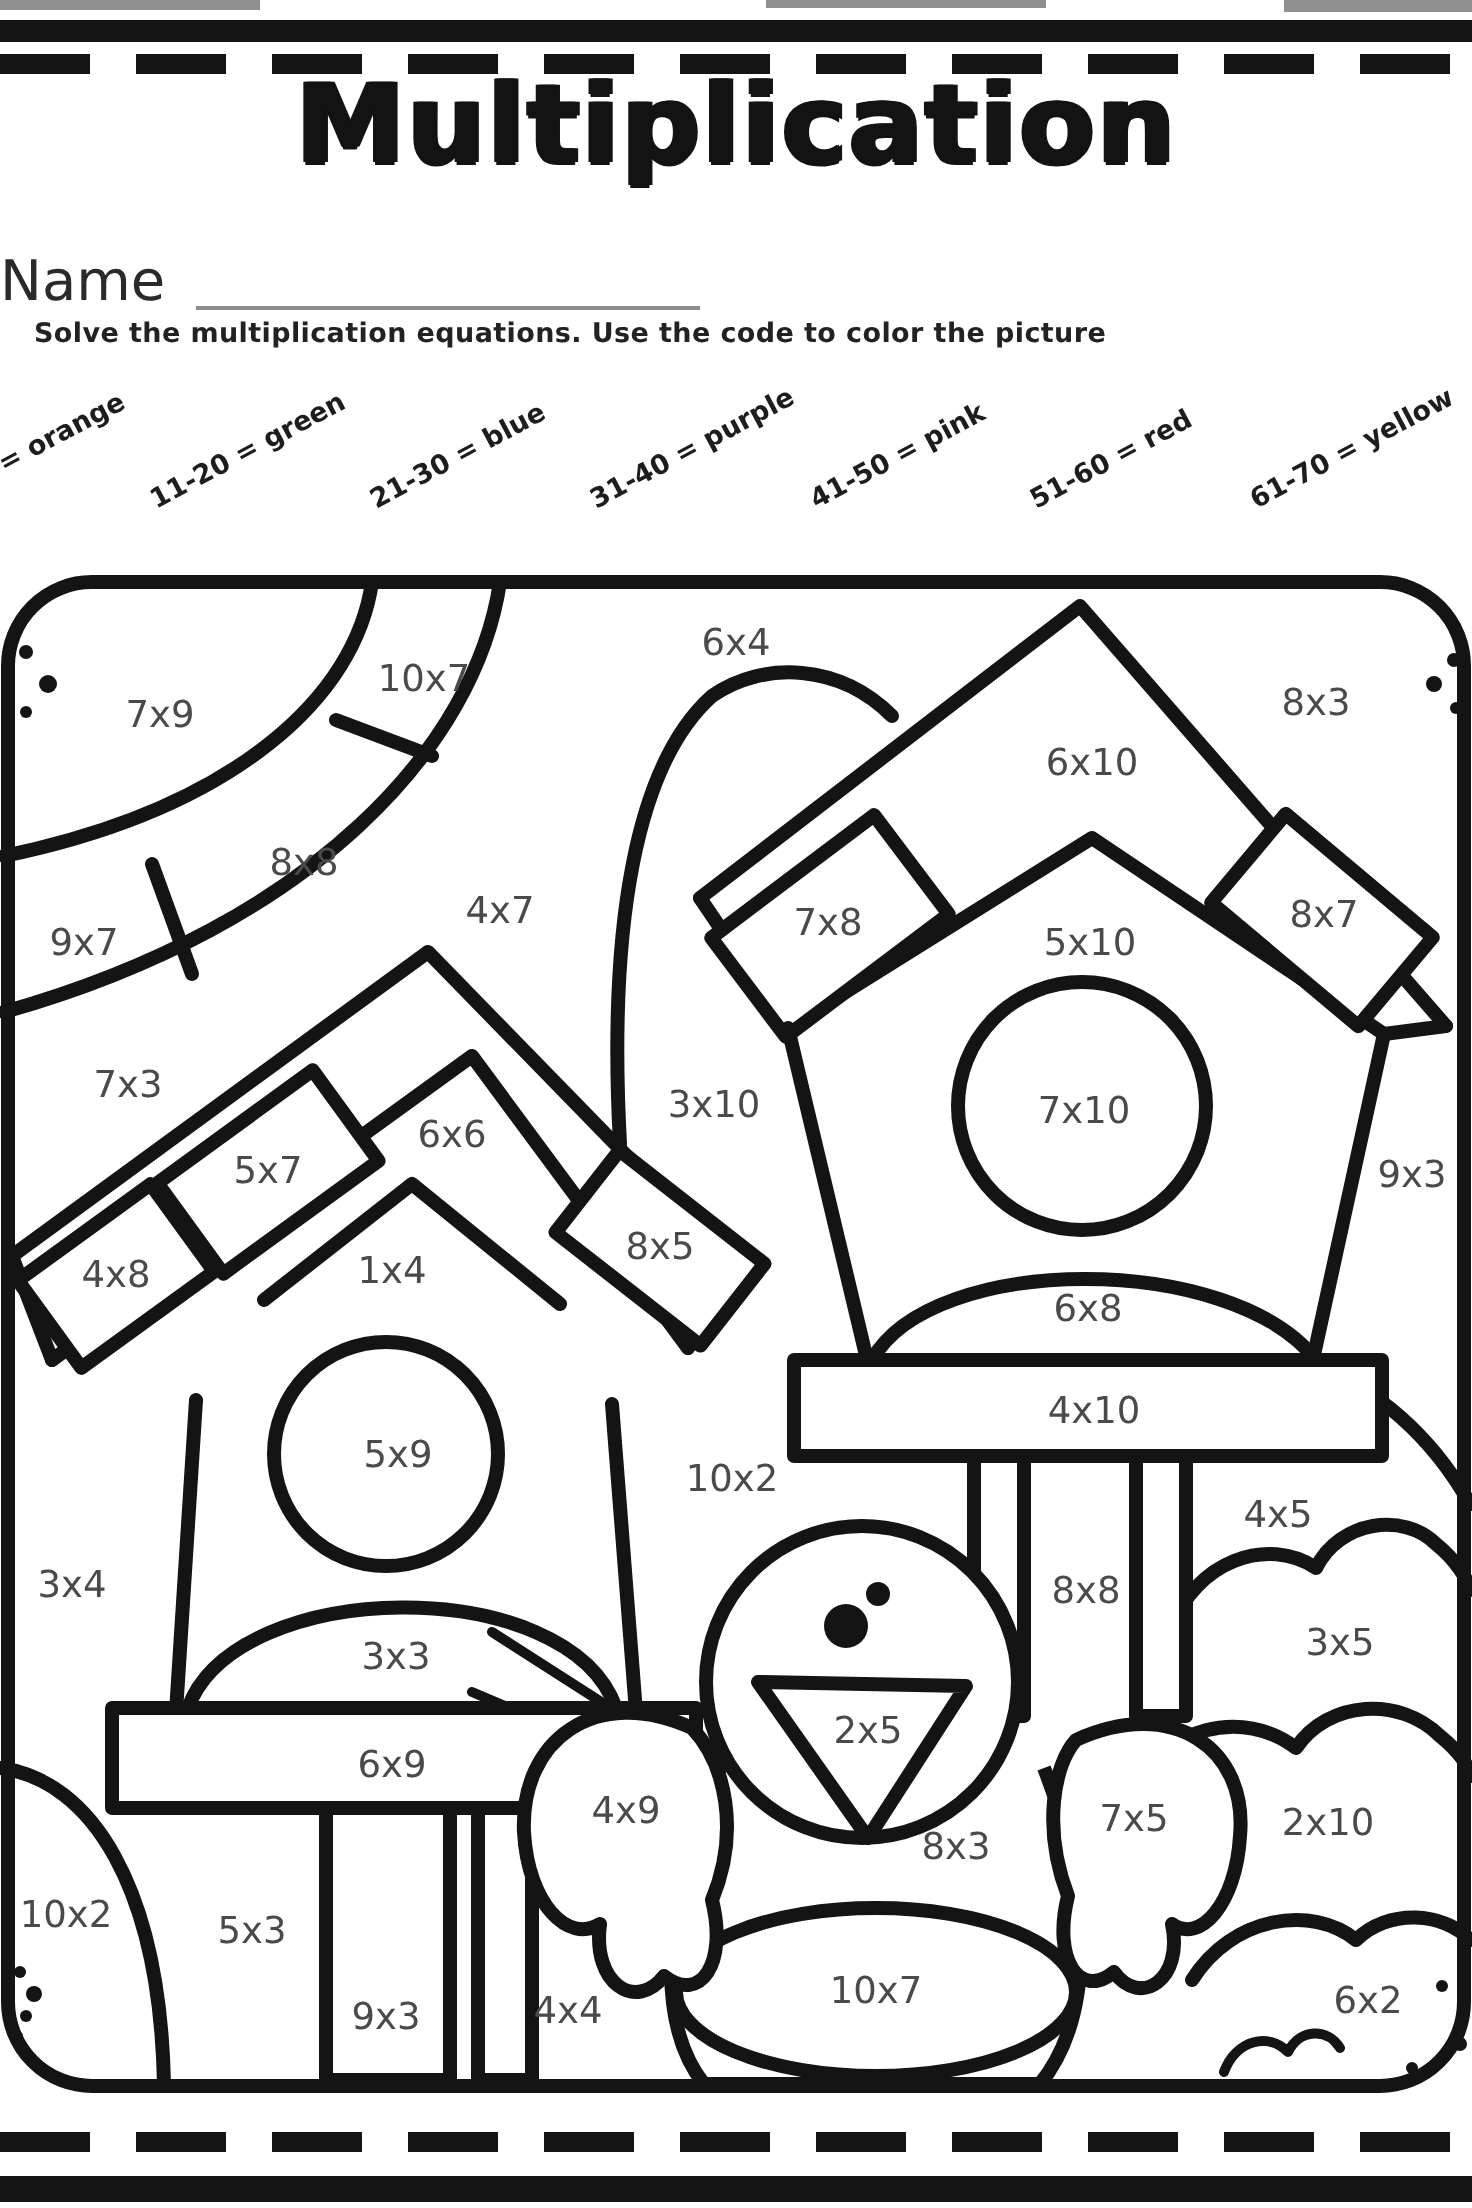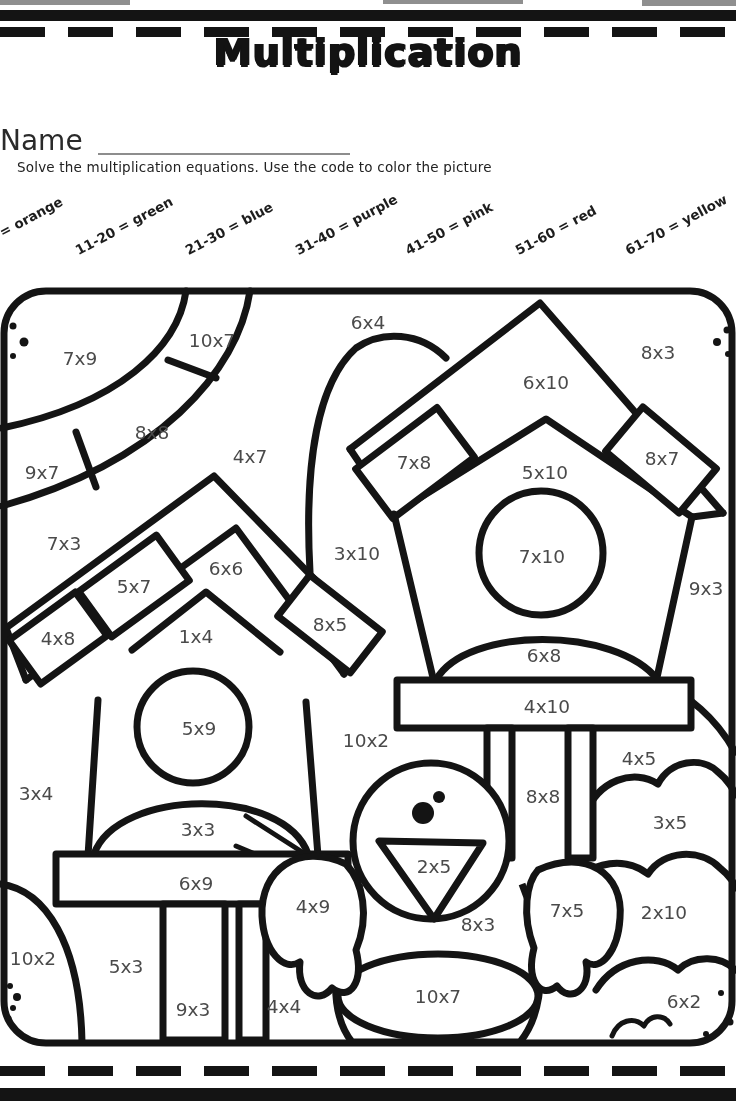--- a/index.html
+++ b/index.html
@@ -6,28 +6,28 @@
   body{
     width:736px;height:1104px;position:relative;background:#ffffff;
     font-family:"DejaVu Sans",sans-serif;overflow:hidden;color:#141414;
   }
   .scan-mark{position:absolute;background:#8f8f8f}
   .bar{position:absolute;left:0;width:736px;background:#141414}
   .dash-row{position:absolute;left:0;width:736px;height:10px;
     background:repeating-linear-gradient(90deg,#141414 0 45px,transparent 45px 68px)}
   .title{
     position:absolute;top:30px;left:0;width:100%;text-align:center;
-    font-size:38px;font-weight:bold;letter-spacing:1px;color:#131313;
+    font-size:55px;font-weight:bold;letter-spacing:1px;color:#131313;
     text-shadow:1.5px 0 #131313,-1px 0 #131313,0 1.5px #131313;
   }
   .name-label{position:absolute;top:124px;left:0;font-size:28px;color:#2a2a2a}
   .name-line{position:absolute;top:127px;left:98px;width:252px;height:26px;
     border-bottom:2px solid #8d8d8d}
   .instructions{position:absolute;top:159px;left:17px;font-size:13.5px;
-    font-weight:normal;color:#222;letter-spacing:.2px}
+    font-weight:bold;color:#222;letter-spacing:.2px}
   .code-row{position:absolute;top:190px;left:0;width:736px;height:97px}
   .code-label{position:absolute;top:52px;transform:rotate(-28deg);
     transform-origin:0 100%;font-size:13.5px;font-weight:bold;
     white-space:nowrap;color:#1d1d1d}
   svg.picture{position:absolute;top:0;left:0}
   .ln{fill:none;stroke:#141414;stroke-width:7;stroke-linecap:round;stroke-linejoin:round}
   .th{stroke-width:8}
   .tn{stroke-width:5}
   .wh{fill:#ffffff;stroke:#141414;stroke-width:7;stroke-linejoin:round}
   .dot{fill:#141414;stroke:none}

